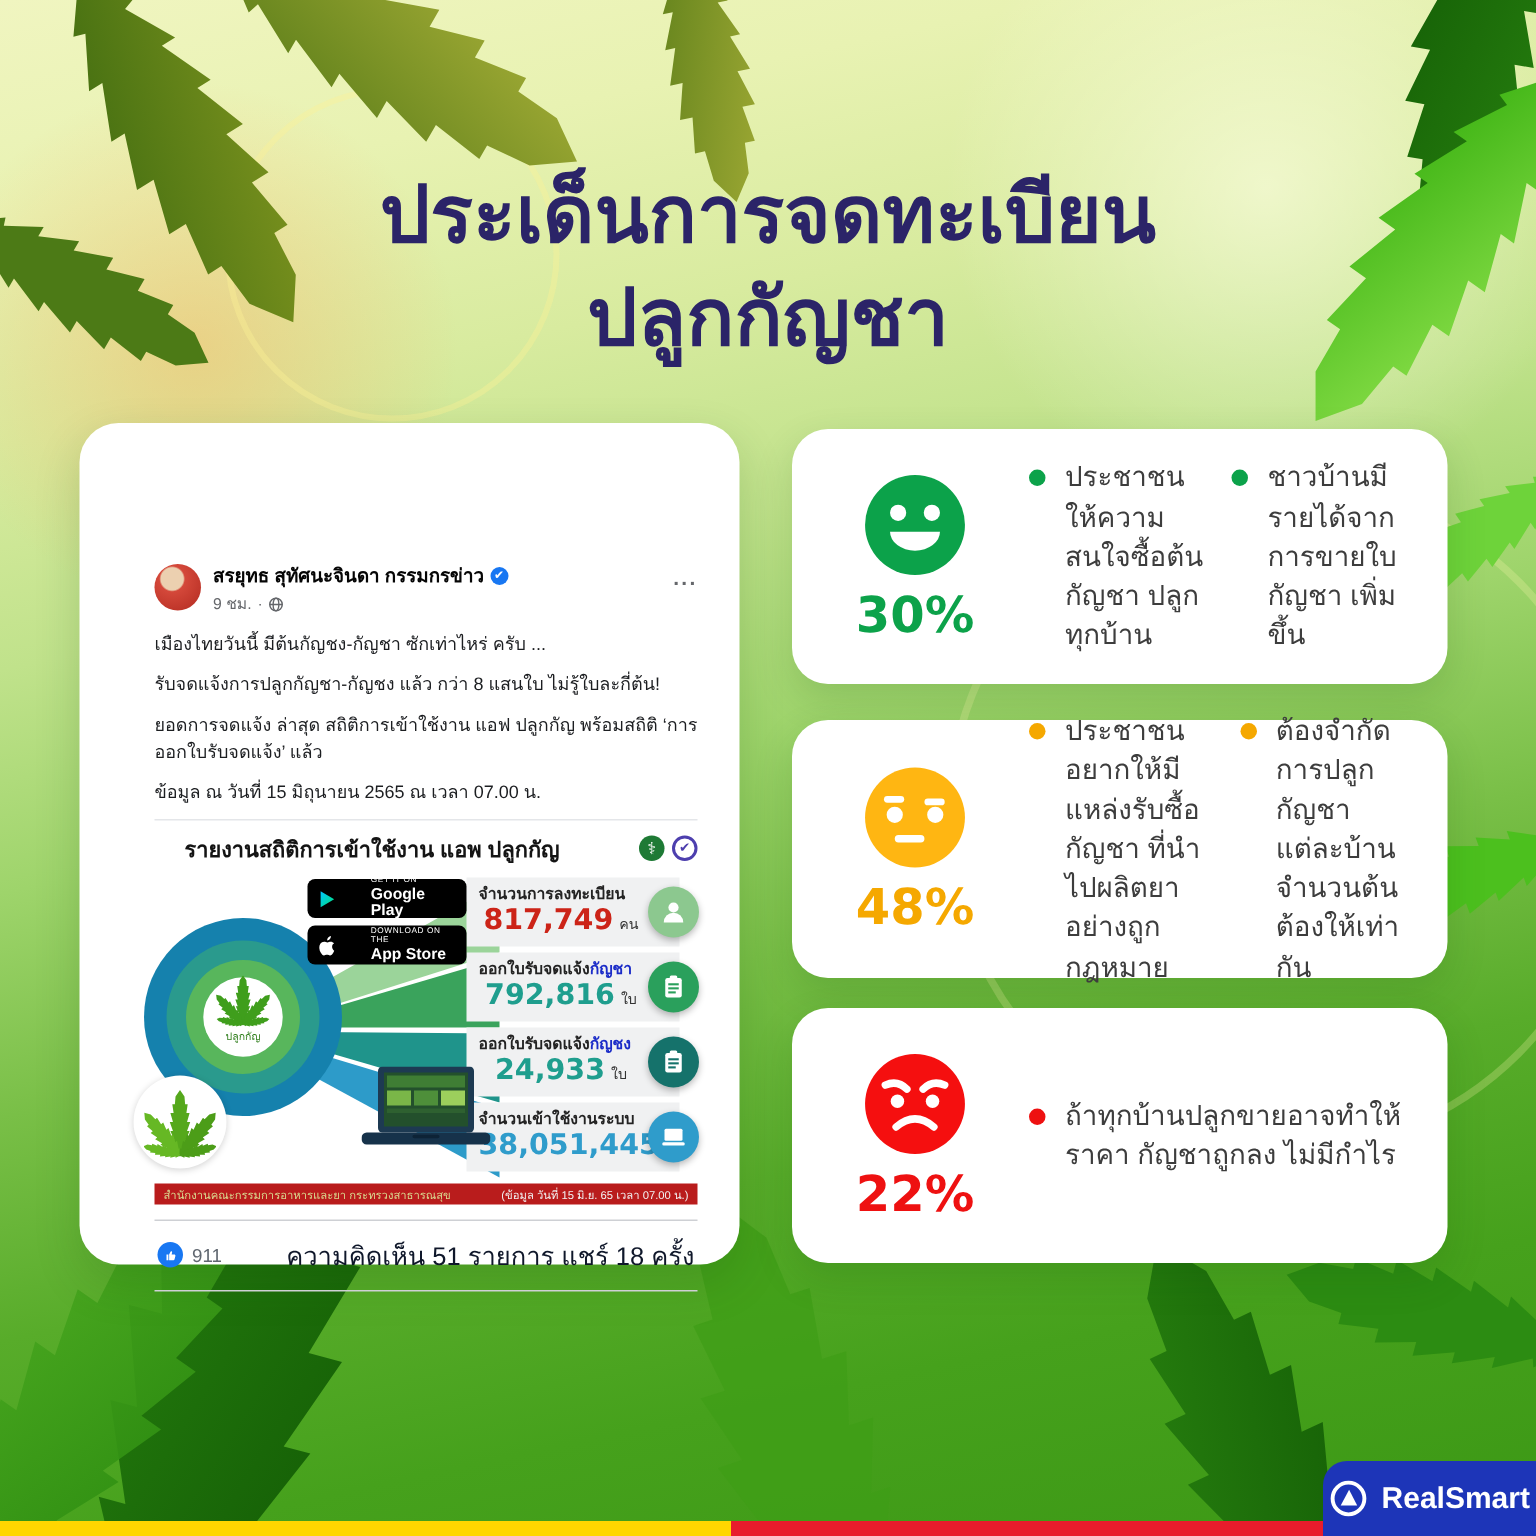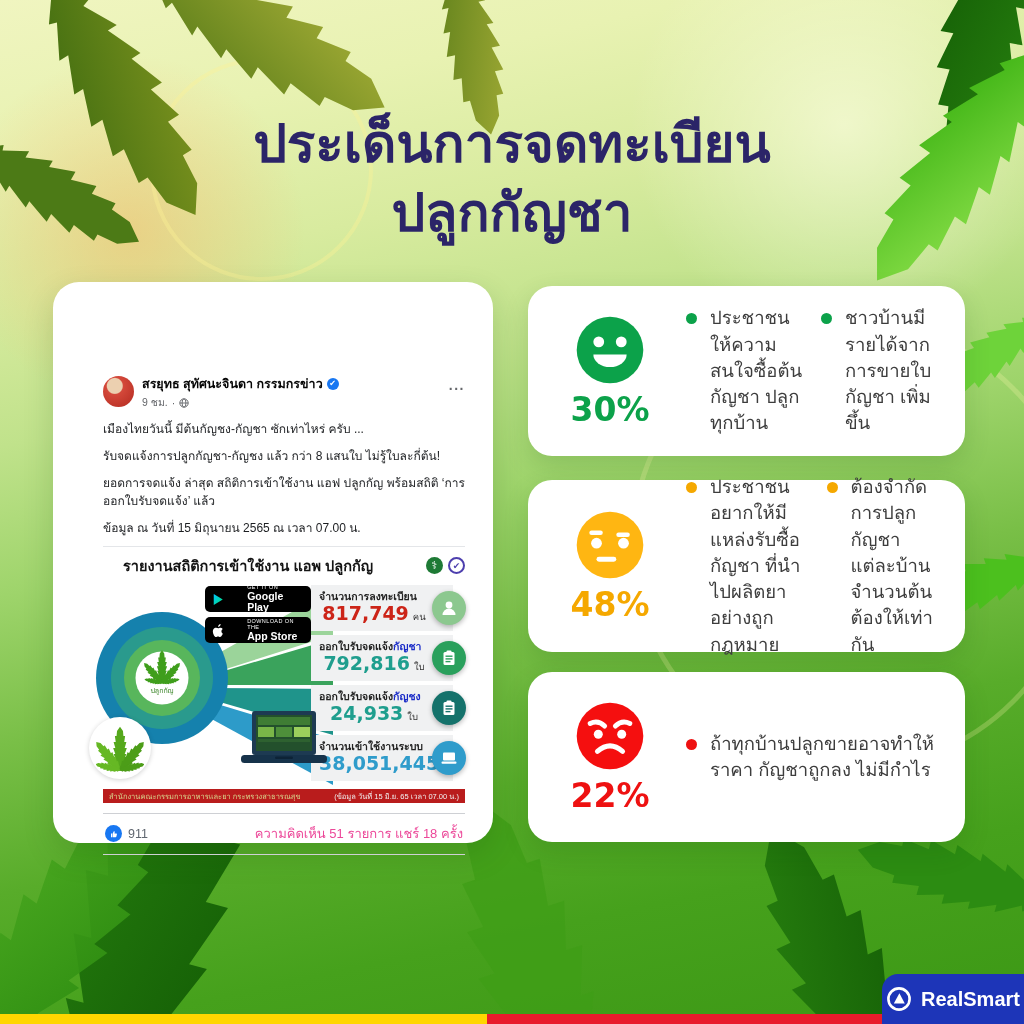--- a/index.html
+++ b/index.html
@@ -67,21 +67,21 @@
     box-shadow:0 1px 5px rgba(0,0,0,.18);z-index:4;display:flex;align-items:center;justify-content:center;}
   .laptop{position:absolute;left:138px;top:126px;z-index:4;}
   .info-footer{display:flex;justify-content:space-between;align-items:center;background:#b91c1c;height:14px;
     padding:0 6px;font-size:7.5px;margin-top:2px;}
   .info-footer .fl{color:#d9d98f;}.info-footer .fr{color:#f2f2f2;}
   
   .fb-engage{display:flex;justify-content:space-between;align-items:center;border-top:1px solid #ced0d4;
     border-bottom:1px solid #ced0d4;margin-top:10px;padding:9px 2px 10px;}
   .eng-left{display:flex;align-items:center;gap:6px;color:#606770;font-size:12.5px;}
   .like-badge{width:17px;height:17px;border-radius:50%;background:#1877f2;display:flex;align-items:center;justify-content:center;}
-  .eng-right{color:#ec4899;font-size:13px;}
+  .eng-right{color:#0f172a;font-size:17px;}
   
   .op-card{position:absolute;left:528px;width:437px;background:#fff;border-radius:24px;
     box-shadow:0 10px 26px rgba(20,80,10,.16);display:flex;align-items:center;z-index:3;}
   .op1{top:286px;height:170px}.op2{top:480px;height:172px}.op3{top:672px;height:170px}
   .mood{width:104px;margin-left:30px;display:flex;flex-direction:column;align-items:center;flex:none;}
   .pct{font-size:33px;font-weight:bold;margin-top:4px;font-family:"DejaVu Sans",sans-serif;}
   .pct-green{color:#0ca24a}.pct-yellow{color:#f5a800}.pct-red{color:#ee1111}
   .bullets{flex:1;padding:0 30px 0 24px;display:flex;flex-direction:row;gap:14px;justify-content:flex-end;}
   .bullet{display:flex;gap:13px;}
   .dot{width:11px;height:11px;border-radius:50%;margin-top:8px;flex:none;}

